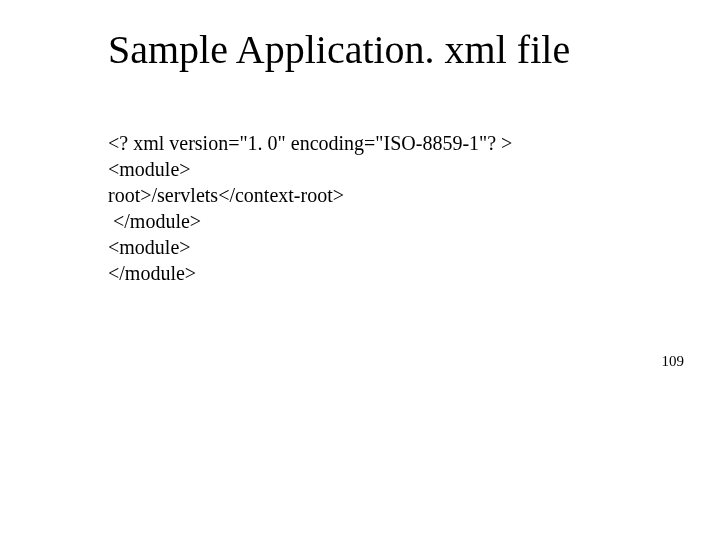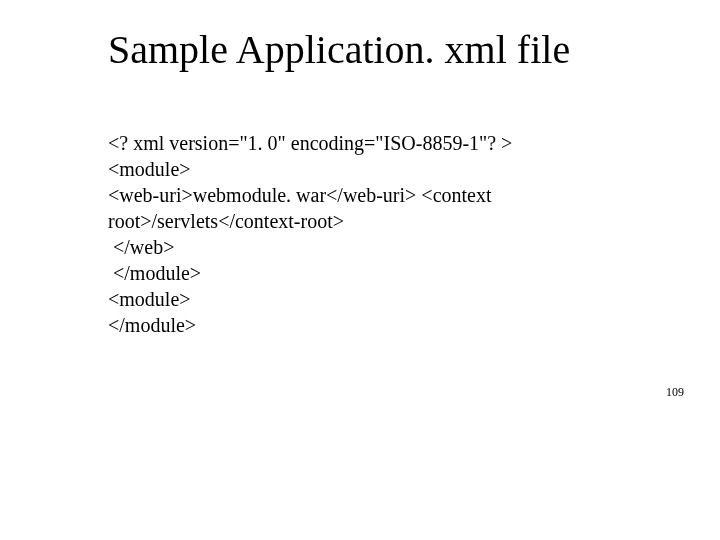--- a/index.html
+++ b/index.html
@@ -33,34 +33,32 @@
     font-size: 20px;
     line-height: 1.3;
   }
   .body p {
     margin: 0;
     white-space: pre;
   }
   .pagenum {
     position: absolute;
     right: 36px;
-    bottom: 16px;
-    font-size: 12px;
+    bottom: 46px;
+    font-size: 15px;
     margin-top: 36px;
   }
 </style>
 </head>
 <body>
 
 <div class="slide">
   <div class="title">Sample Application. xml file</div>
   <div class="body">
     <p>&lt;? xml version="1. 0" encoding="ISO-8859-1"? &gt;</p>
     <p>&lt;module&gt;</p>
-    <p>&lt;web-uri&gt;webmodule. war&lt;/web-uri&gt; &lt;context</p>
     <p>root&gt;/servlets&lt;/context-root&gt;</p>
-    <p> &lt;/web&gt;</p>
     <p> &lt;/module&gt;</p>
     <p>&lt;module&gt;</p>
     <p>&lt;/module&gt;</p>
   </div>
   <div class="pagenum">109</div>
 </div>
 
 </body></html>

